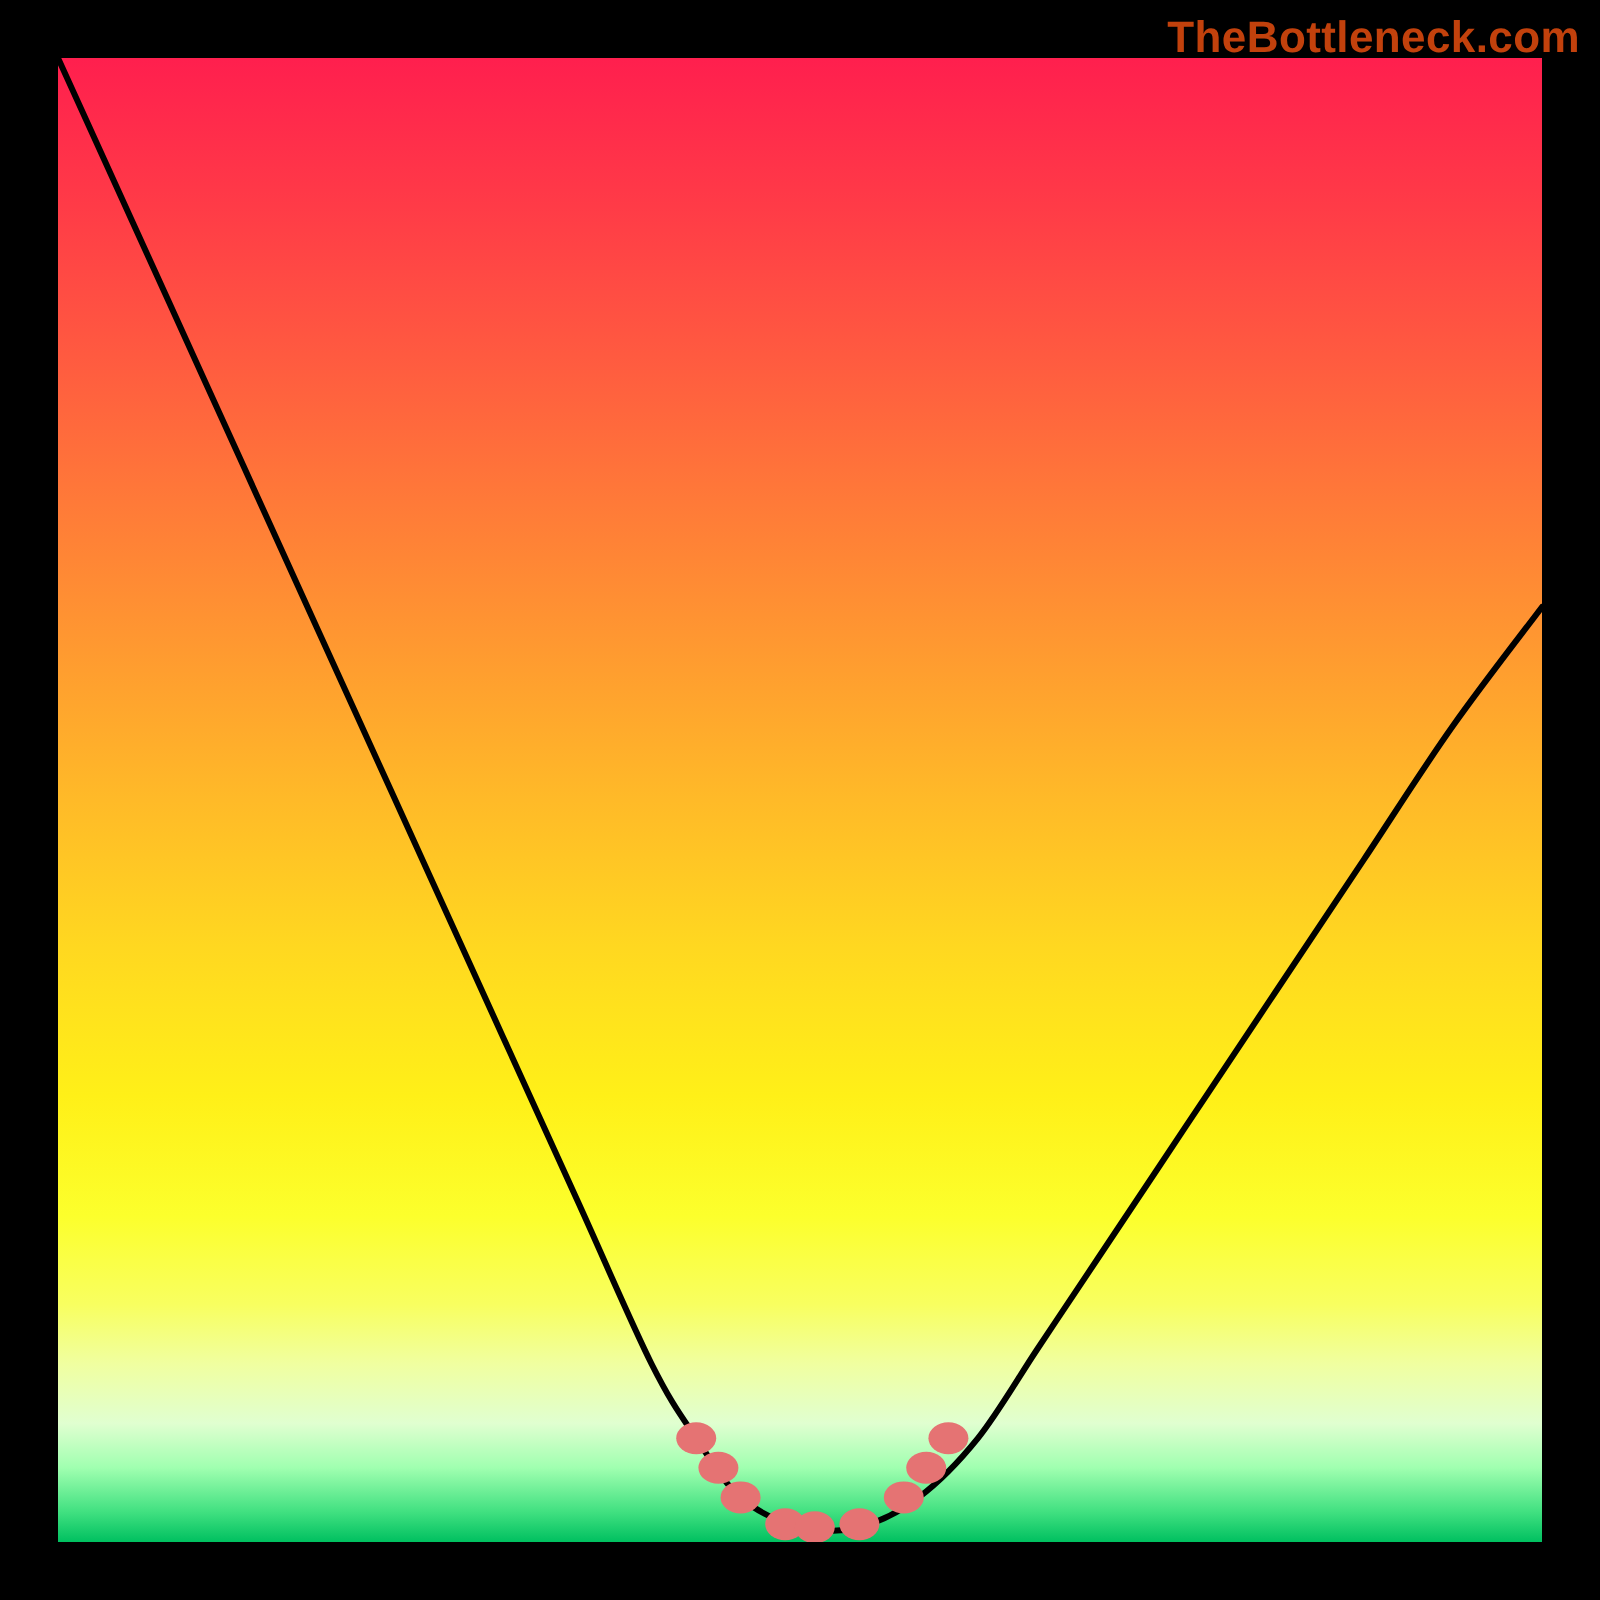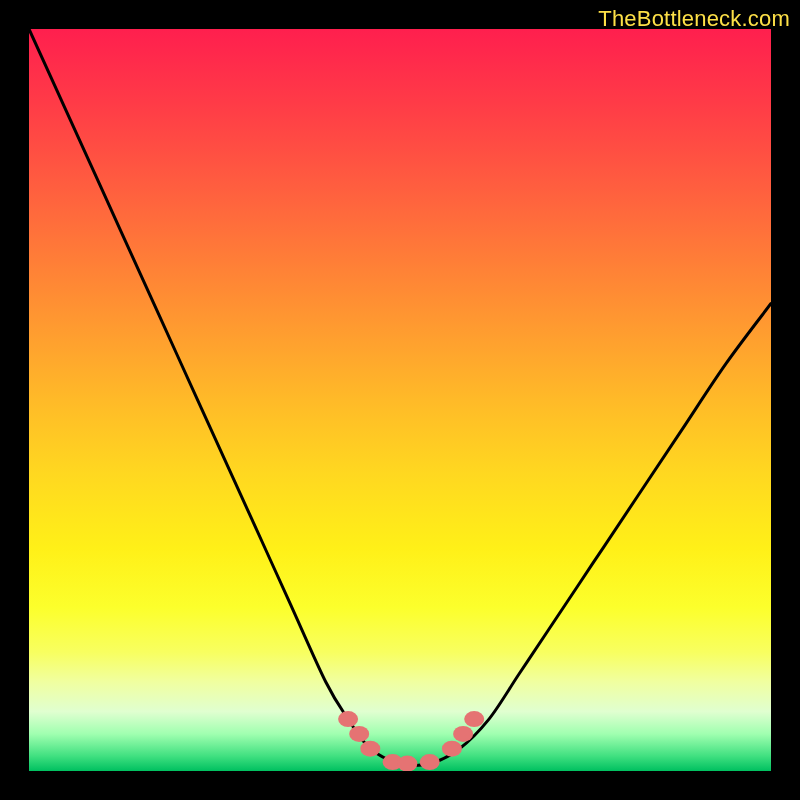--- a/index.html
+++ b/index.html
@@ -39,23 +39,23 @@
       #e0ffd0 92%,
       #a0ffb0 95%,
       #40e080 98%,
       #00c060 100%
     );
   }
   .watermark {
     position: absolute;
     top: 6px;
     right: 10px;
-    color: #fde047;
+    color: #c2410c;
     font-size: 22px;
-    font-weight: 400;
+    font-weight: 700;
     letter-spacing: 0.2px;
     pointer-events: none;
     user-select: none;
   }
   svg.curve {
     position: absolute;
     left: 0;
     top: 0;
     width: 742px;
     height: 742px;

